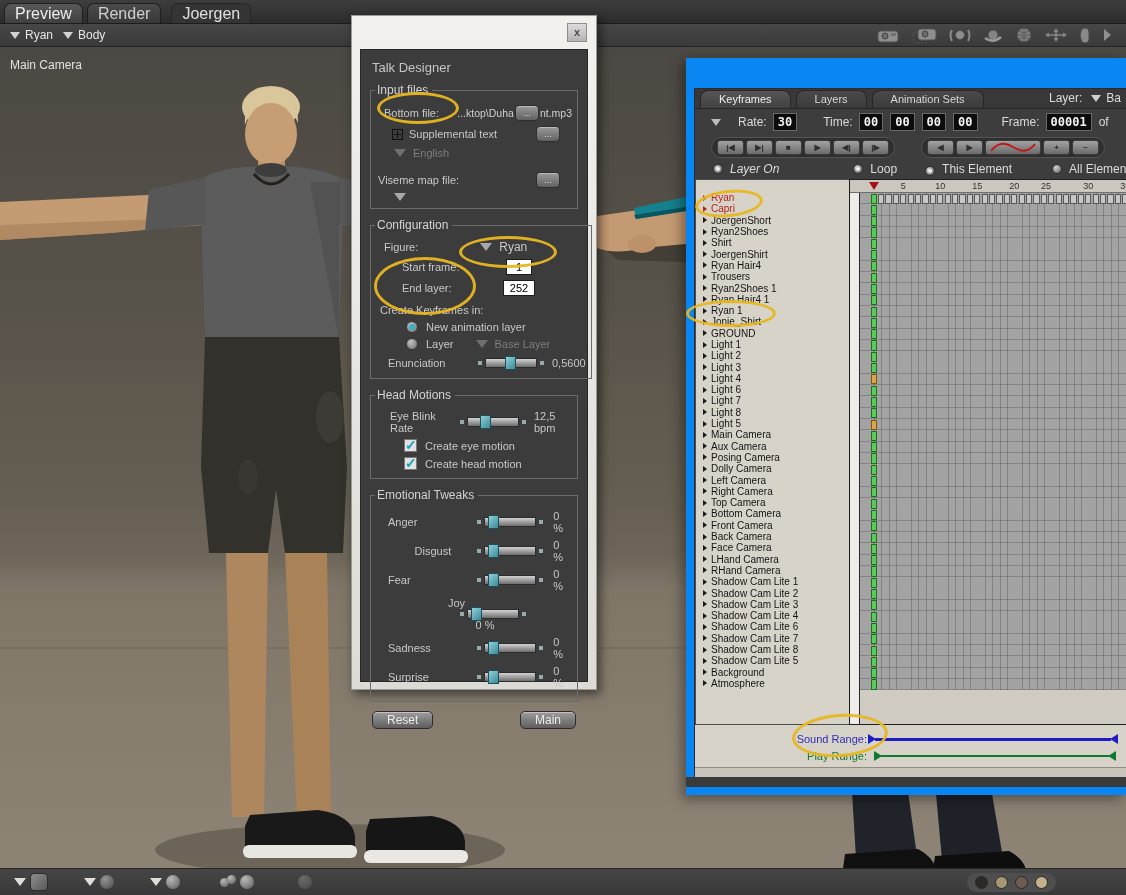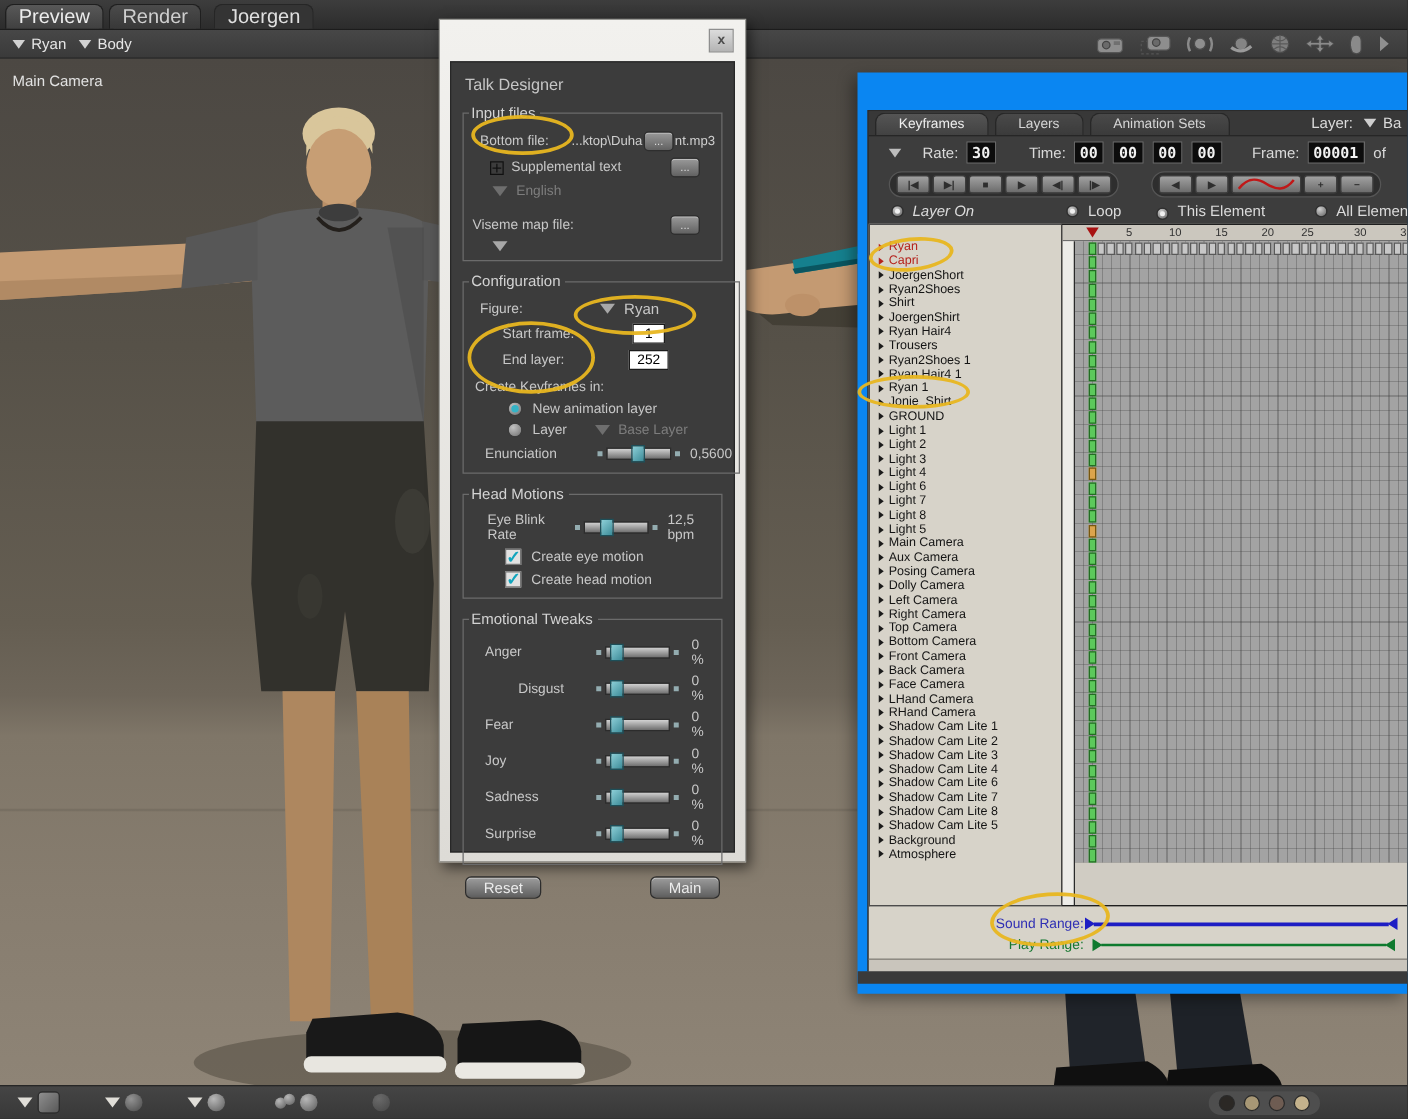--- a/index.html
+++ b/index.html
@@ -437,21 +437,21 @@
               <span class="dlbl" style="width: 64px;">Fear</span>
               <span class="slider" style="margin-left: 26px;">
                 <span class="scap"></span>
                 <span class="strack">
                   <span class="shandle" style="left:6%;"></span>
                 </span>
                 <span class="scap"></span>
               </span>
               <span style="margin-left: 10px;">0 %</span>
             </div>
-            <div class="drow" style="margin-left: 12px;">
+            <div class="drow" style="margin-left: 12px; flex-direction: column;">
               <span class="dlbl" style="width: 64px;">Joy</span>
               <span class="slider" style="margin-left: 26px;">
                 <span class="scap"></span>
                 <span class="strack">
                   <span class="shandle" style="left:6%;"></span>
                 </span>
                 <span class="scap"></span>
               </span>
               <span style="margin-left: 10px;">0 %</span>
             </div>

